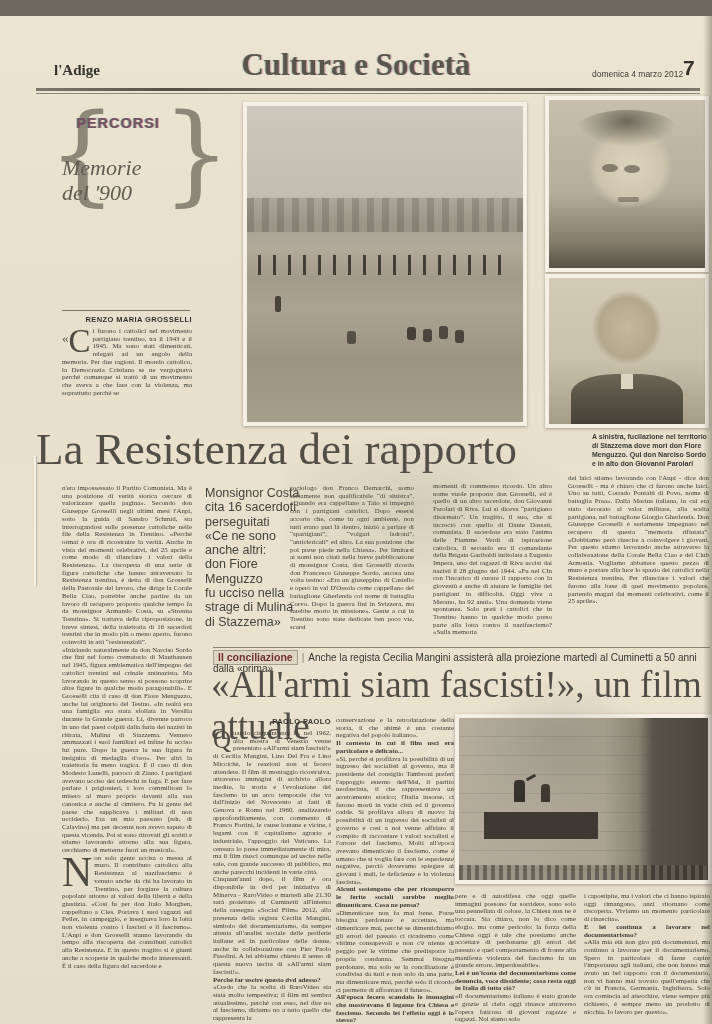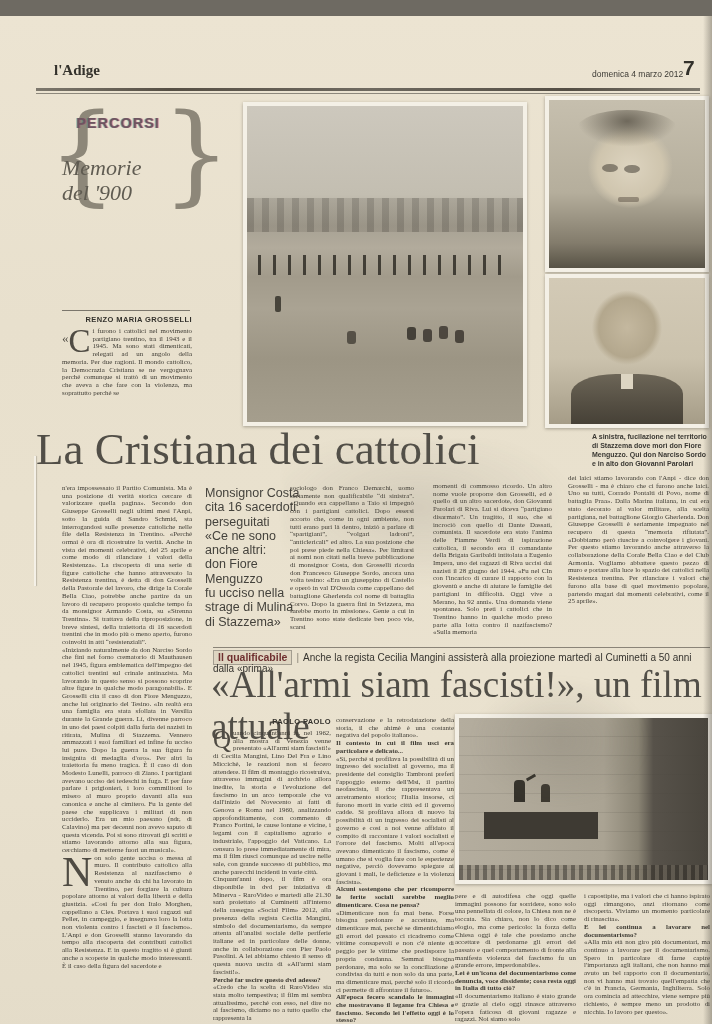--- a/index.html
+++ b/index.html
@@ -108,37 +108,38 @@
   .watermark2{left:470px;top:660px;width:180px;height:130px;filter:blur(3px);
     background:radial-gradient(ellipse at 50% 50%,rgba(110,106,96,.20) 0%,rgba(0,0,0,0) 70%);}
   .crease{left:34px;top:440px;width:2px;height:130px;background:rgba(255,255,255,.5);box-shadow:1px 0 1px rgba(90,85,75,.3);}
 </style>
 </head>
 <body>
 
 <div class="page">
 
   <div class="abs masthead">l'Adige</div>
+  <div class="abs section-title">Cultura e Società</div>
   <div class="abs dateline">domenica 4 marzo 2012</div>
   <div class="abs pageno">7</div>
   <div class="abs rule-thick"></div>
   <div class="abs rule-thin"></div>
 
   <div class="abs brace brace-l">{</div>
   <div class="abs brace brace-r">}</div>
   <div class="abs percorsi-label">PERCORSI</div>
   <div class="abs percorsi-title" style="white-space:pre-line">Memorie
 del '900</div>
   <div class="abs divider1"></div>
   <div class="abs byline byline1">RENZO MARIA GROSSELLI</div>
 
   <div class="abs col standfirst">
       <p><span class="dropcap-pre">«</span><span class="dropcap">C</span>i furono i cattolici nel movimento partigiano trentino, tra il 1943 e il 1945. Ma sono stati dimenticati, relegati ad un angolo della memoria. Per due ragioni. Il mondo cattolico, la Democrazia Cristiana se ne vergognava perché comunque si trattò di un movimento che aveva a che fare con la violenza, ma soprattutto perché se</p>
     </div>
-  <div class="abs headline1">La Cristiana dei cattolici</div>
+  <div class="abs headline1">La Resistenza dei rapporto</div>
   <div class="abs a1subhead">Monsignor Costa
 cita 16 sacerdoti
 perseguitati
 «Ce ne sono
 anche altri:
 don Fiore
 Menguzzo
 fu ucciso nella
 strage di Mulina
 di Stazzema»</div>
@@ -178,21 +179,21 @@
   <div class="abs photo photo-sordo">
     <div class="photo-inner">
       <div class="ps-base"></div>
         <div class="ps-suit"></div>
         <div class="ps-collar"></div>
     </div>
   </div>
 
   <div class="abs rule-a2"></div>
   <div class="abs kicker">
-    <span class="kicker-label">Il qualificabile</span><span class="kicker-sep">|</span><span>Anche la regista Cecilia Mangini assisterà alla proiezione martedì al Cuminetti a 50 anni dalla «prima»</span>
+    <span class="kicker-label">Il conciliazione</span><span class="kicker-sep">|</span><span>Anche la regista Cecilia Mangini assisterà alla proiezione martedì al Cuminetti a 50 anni dalla «prima»</span>
   </div>
   <div class="abs headline2">«All'armi siam fascisti!», un film attuale</div>
   <div class="abs byline byline2">PAOLO PAOLO</div>
   <div class="abs col a2col1">
       <p><span class="dropcap">Q</span>uando cinquant'anni fa, nel 1962, alla mostra di Venezia venne presentato «All'armi siam fascisti!» di Cecilia Mangini, Lino Del Fra e Lino Miccichè, le reazioni non si fecero attendere. Il film di montaggio ricostruiva, attraverso immagini di archivio allora inedite, la storia e l'evoluzione del fascismo in un arco temporale che va dall'inizio del Novecento ai fatti di Genova e Roma nel 1960, analizzando approfonditamente, con commento di Franco Fortini, le cause lontane e vicine, i legami con il capitalismo agrario e industriale, l'appoggio del Vaticano. La censura lo prese immediatamente di mira, ma il film riuscì comunque ad uscire nelle sale, con grande successo di pubblico, ma anche parecchi incidenti in varie città.</p>
       <p>Cinquant'anni dopo, il film è ora disponibile in dvd per iniziativa di Minerva - RaroVideo e martedì alle 21.30 sarà proiettato al Cuminetti all'interno della rassegna «Social Film» 2012, alla presenza della regista Cecilia Mangini, simbolo del documentarismo, da sempre attenta all'analisi sociale delle periferie italiane ed in particolare delle donne, anche in collaborazione con Pier Paolo Pasolini. A lei abbiamo chiesto il senso di questa nuova uscita di «All'armi siam fascisti!».</p>
       <p class="bold">Perché far uscire questo dvd adesso?</p>
       <p>«Credo che la scelta di RaroVideo sia stata molto tempestiva; il film mi sembra attualissimo, perché con esso, nel dire no al fascismo, diciamo no a tutto quello che rappresenta la</p>
     </div>
   <div class="abs col a2col2">

